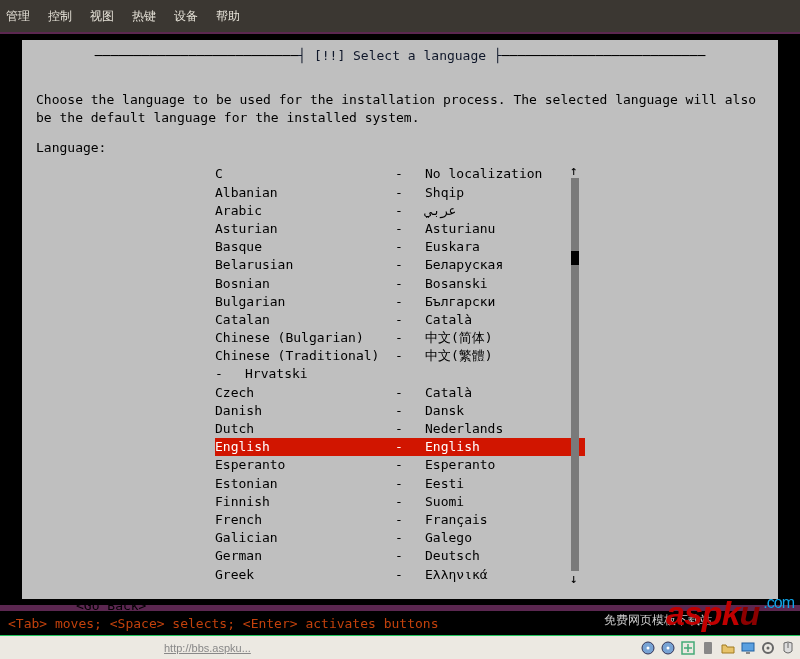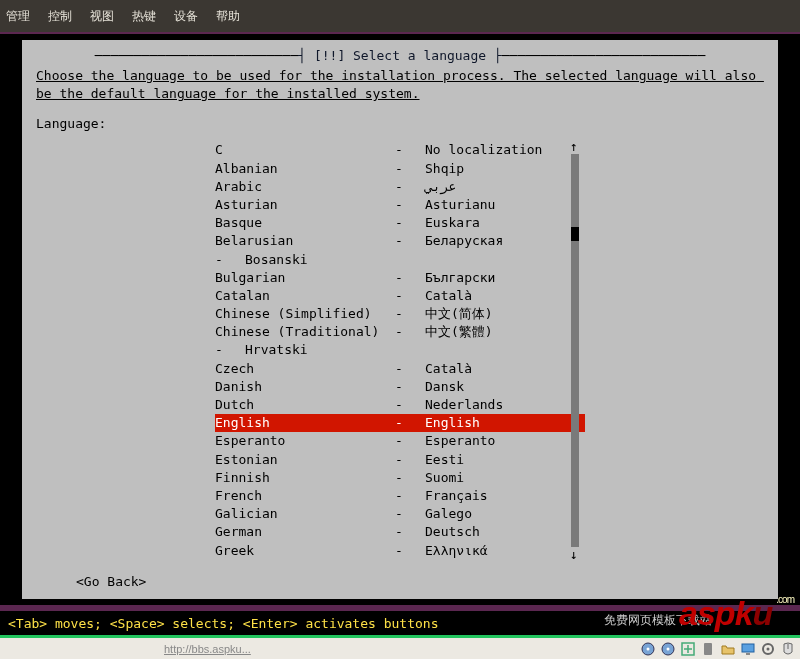--- a/index.html
+++ b/index.html
@@ -32,21 +32,21 @@
     position:relative;
     margin:0 22px;
     height:100%;
     background:#bfbfbf;
     color:#000;
     padding:8px 14px 10px 14px;
   }
   .title-row { text-align:center; }
   .title-row .bar{ color:#000; }
   .title-text { color:#0f172a; }
-  .instruct { margin-top:4px; line-height:1.4; white-space:pre-wrap;text-decoration:underline; }
+  .instruct { margin-top:28px; line-height:1.4; white-space:pre-wrap; }
   .lang-label { margin-top:13px; }
   .list-wrap {
     margin:10px 0 0 0;
     display:flex;
     justify-content:center;
     position:relative;
   }
   .lang-list { line-height:1.4; }
   .lang-row { display:flex; }
   .lang-row .c1 { display:inline-block; width:180px; }
@@ -62,50 +62,50 @@
   .scroll-arrow { position:absolute; left:-4px; color:#000; background:#bfbfbf; width:14px; text-align:center; }
   .scroll-arrow.up { top:-2px; }
   .scroll-arrow.down { bottom:-2px; }
   .scroll-thumb { position:absolute; left:0; top:86px; width:8px; height:14px; background:#000; }
   .go-back { margin-top:14px; margin-left:40px; }
   .statusbar {
     position:absolute;
     left:0; right:0; bottom:24px;
     height:24px;
     background:#000;
-    color:#fde047;
+    color:#c2410c;
     padding:0 8px;
     display:flex;
     align-items:center;
   }
   .watermark {
     position:absolute;
     right:6px; bottom:26px;
     font-family:Arial,sans-serif;
     font-size:34px;
     font-style:italic;
     font-weight:bold;
     letter-spacing:-1px;
   }
   .wm-aspk { color:#c00000; }
   .wm-u { color:#8b0000; }
-  .wm-com { color:#fef9c3; font-size:10px; font-style:normal; font-weight:normal; vertical-align:top; margin-left:4px; }
+  .wm-com { color:#0ea5e9; font-size:16px; font-style:normal; font-weight:normal; vertical-align:top; margin-left:4px; }
   .watermark-sub {
     position:absolute;
     right:88px; bottom:30px;
     color:#ccc;
     font-size:12px;
     font-family:"Microsoft YaHei",sans-serif;
   }
   .taskbar {
     position:absolute;
     left:0; right:0; bottom:0;
     height:24px;
     background:#ece9e2;
-    border-top:3px solid #22c55e;
+    border-top:1px solid #22c55e;
     display:flex;
     align-items:center;
     justify-content:space-between;
     font-family:sans-serif;
     font-size:11px;
     color:#888;
     padding:0 4px;
   }
   .taskbar-url { margin-left:160px; text-decoration:underline; }
   .tray { display:flex; align-items:center; gap:4px; }
@@ -158,35 +158,36 @@
             <span class="c1">Basque</span>
             <span class="c2">-</span>
             <span class="c3">Euskara</span>
           </div>
           <div class="lang-row">
             <span class="c1">Belarusian</span>
             <span class="c2">-</span>
             <span class="c3">Беларуская</span>
           </div>
           <div class="lang-row">
+            <span class="c1">Bosnian</span>
             <span class="c2">-</span>
             <span class="c3">Bosanski</span>
           </div>
           <div class="lang-row">
             <span class="c1">Bulgarian</span>
             <span class="c2">-</span>
             <span class="c3">Български</span>
           </div>
           <div class="lang-row">
             <span class="c1">Catalan</span>
             <span class="c2">-</span>
             <span class="c3">Català</span>
           </div>
           <div class="lang-row">
-            <span class="c1">Chinese (Simplified)</span>
+            <span class="c1">Chinese (Bulgarian)</span>
             <span class="c2">-</span>
             <span class="c3">中文(简体)</span>
           </div>
           <div class="lang-row">
             <span class="c1">Chinese (Traditional)</span>
             <span class="c2">-</span>
             <span class="c3">中文(繁體)</span>
           </div>
           <div class="lang-row">
             <span class="c2">-</span>

